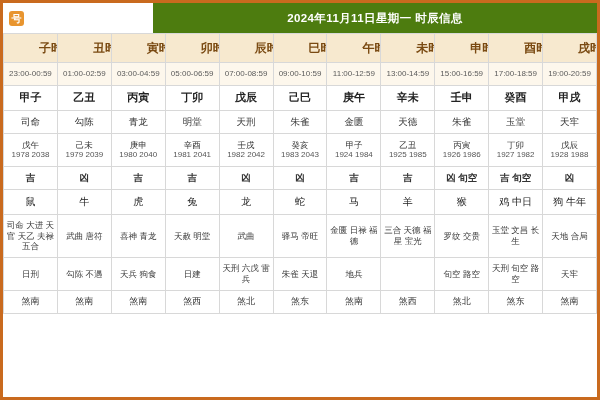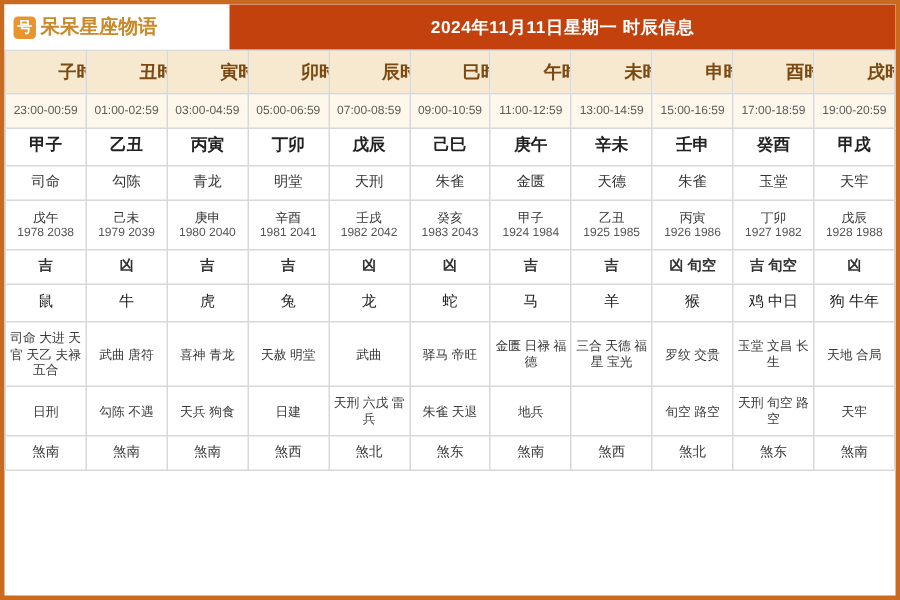--- a/index.html
+++ b/index.html
@@ -48,21 +48,21 @@
     line-height: 15px;
     text-align: center;
     font-weight: bold;
   }
   .title-band {
     position: absolute;
     left: 150px;
     right: 0;
     top: 0;
     height: 30px;
-    background: #c2410c;
+    background: #4d7c0f;
     color: #ffffff;
     font-size: 11.5px;
     font-weight: bold;
     display: flex;
     align-items: center;
     justify-content: center;
     letter-spacing: 0.4px;
   }
   table.sheet {
     border-collapse: collapse;
@@ -160,21 +160,20 @@
   .red { color: #cc2222; }
 </style>
 </head>
 <body>
 
 <div class="page">
 
   <div class="topbar">
     <div class="brand">
       <span class="logo">号</span>
-      <span>呆呆星座物语</span>
     </div>
     <div class="title-band">2024年11月11日星期一 时辰信息</div>
   </div>
 
   <table class="sheet">
     <tbody>
         <tr class="hour-head">
       <td>子时</td>
       <td>丑时</td>
       <td>寅时</td>

